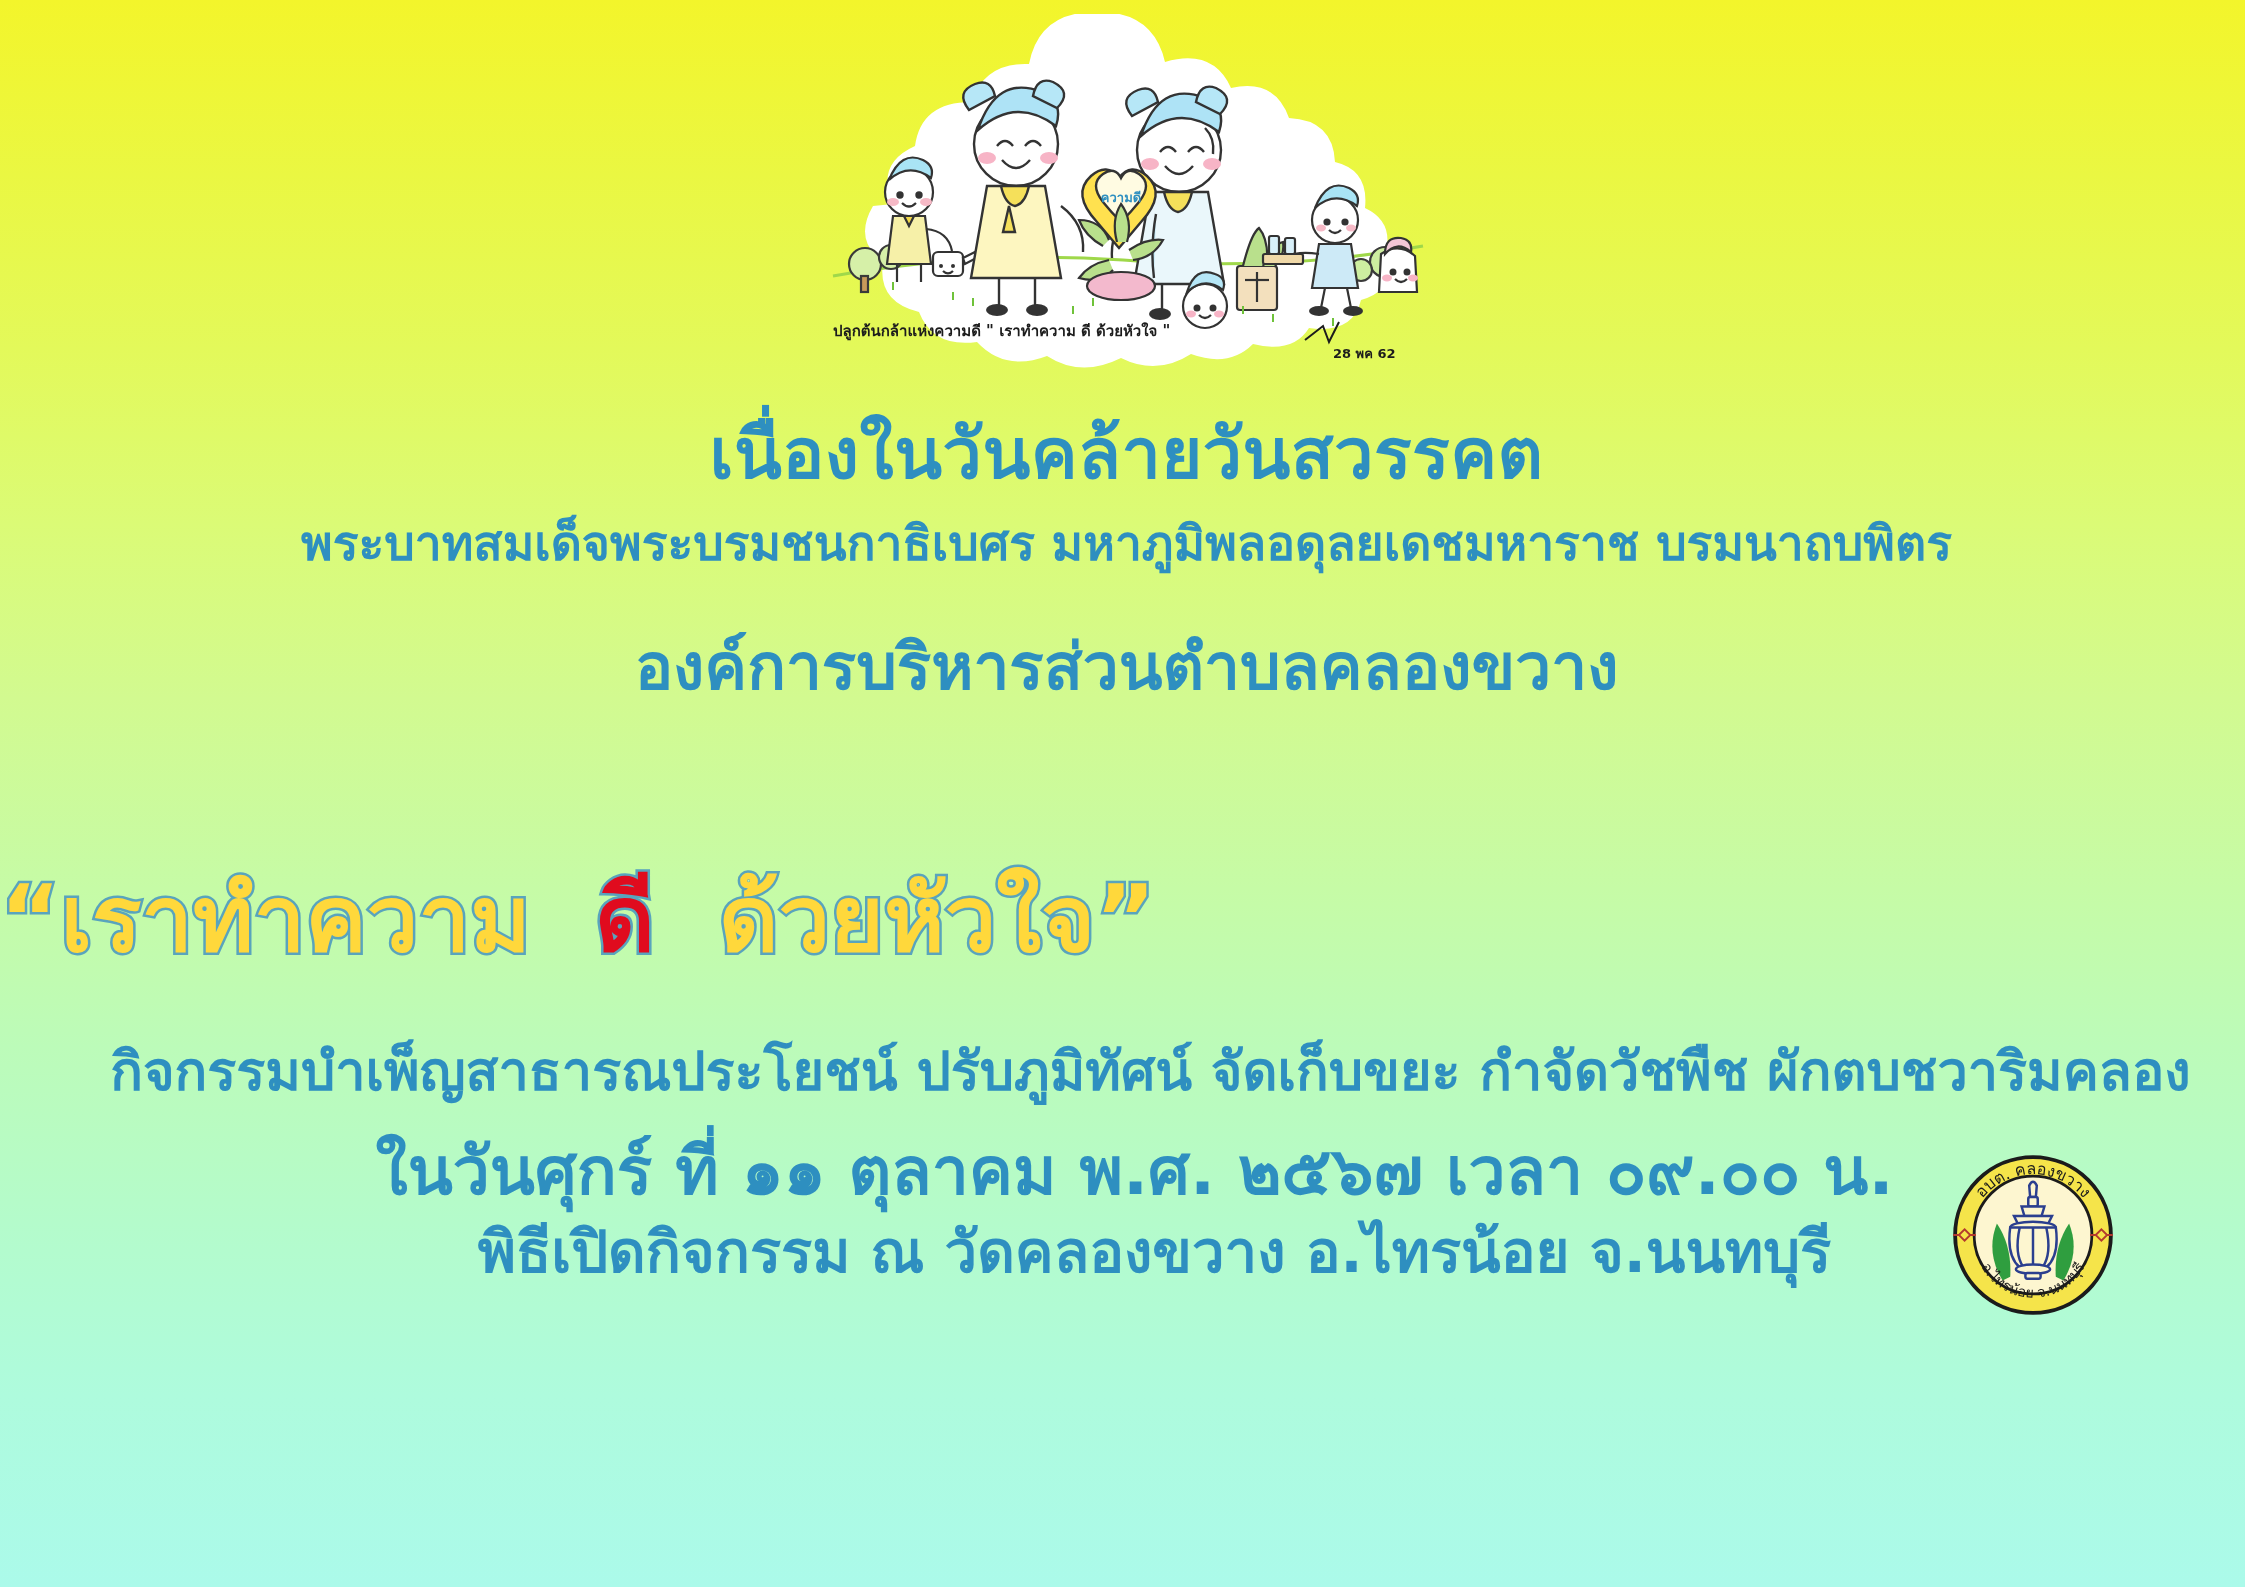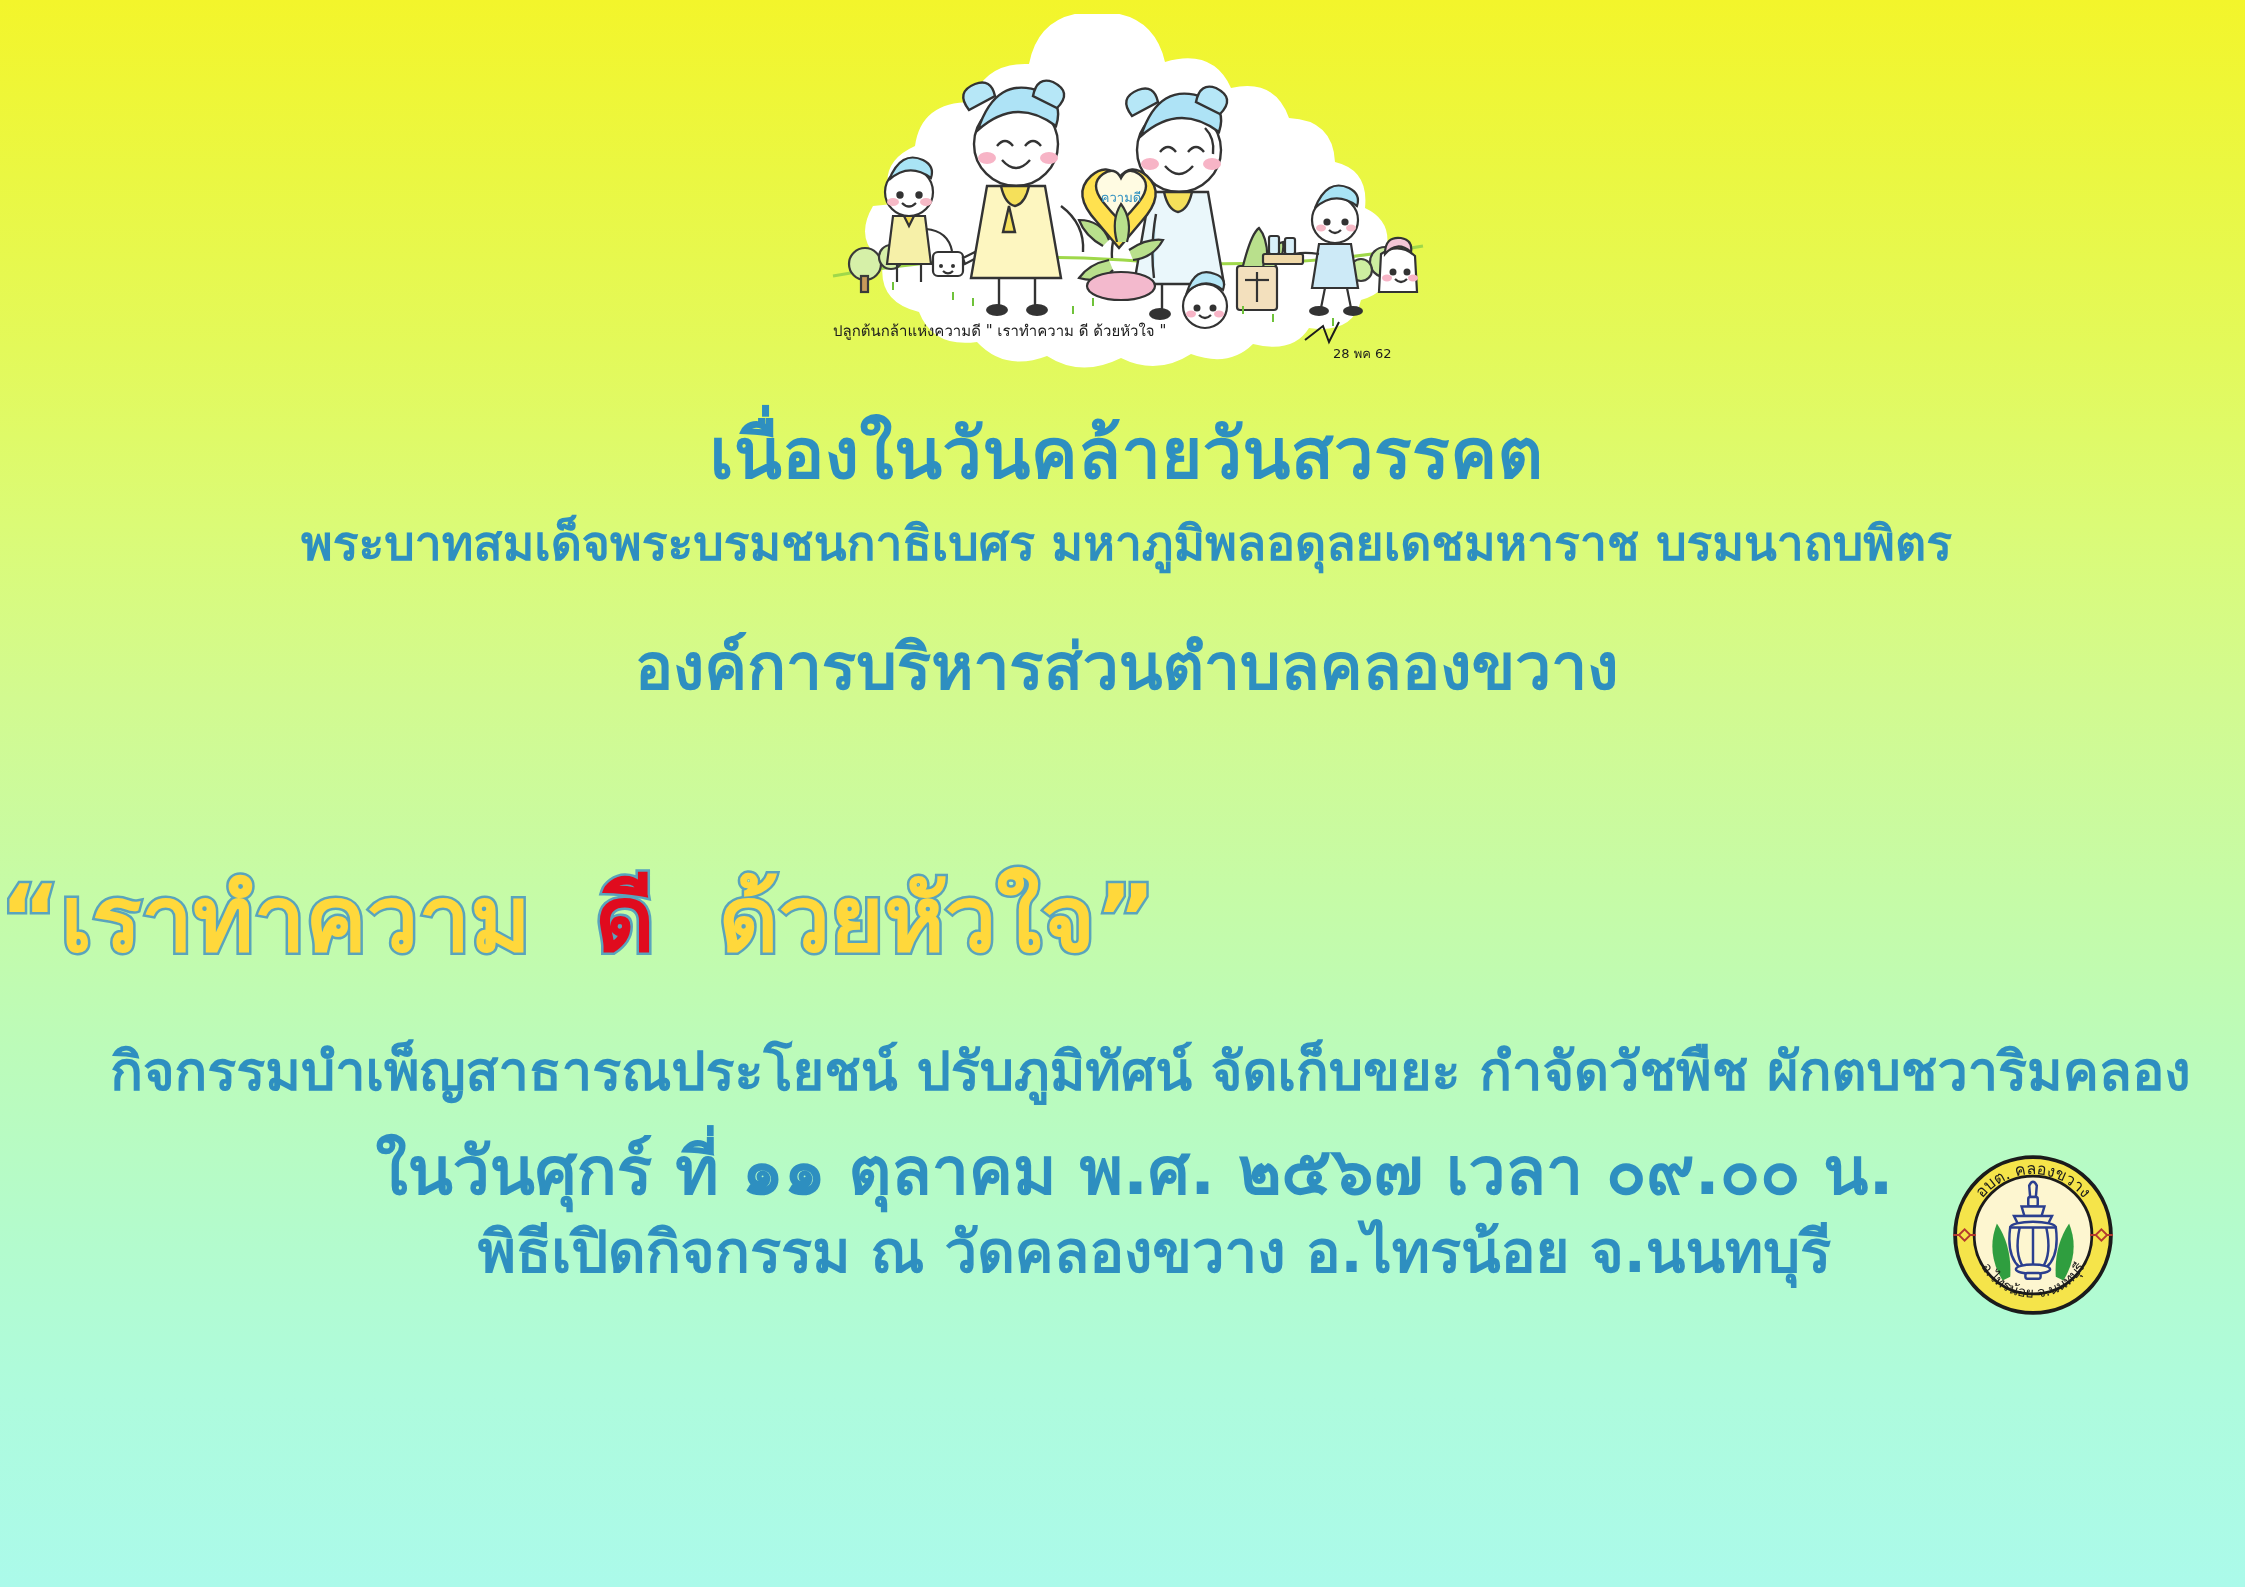--- a/index.html
+++ b/index.html
@@ -32,20 +32,21 @@
   }
 
   
   .illus-wrap {
     position: absolute;
     left: 50%;
     transform: translateX(-50%);
     top: 14px;
     width: 700px;
     height: 355px;
+    font-weight: bold;
   }
   .illus-svg { display: block; width: 700px; height: 355px; }
 
   
   .headline {
     position: absolute;
     left: 4px;
     width: 2245px;
     text-align: center;
     color: #2e8fc0;

